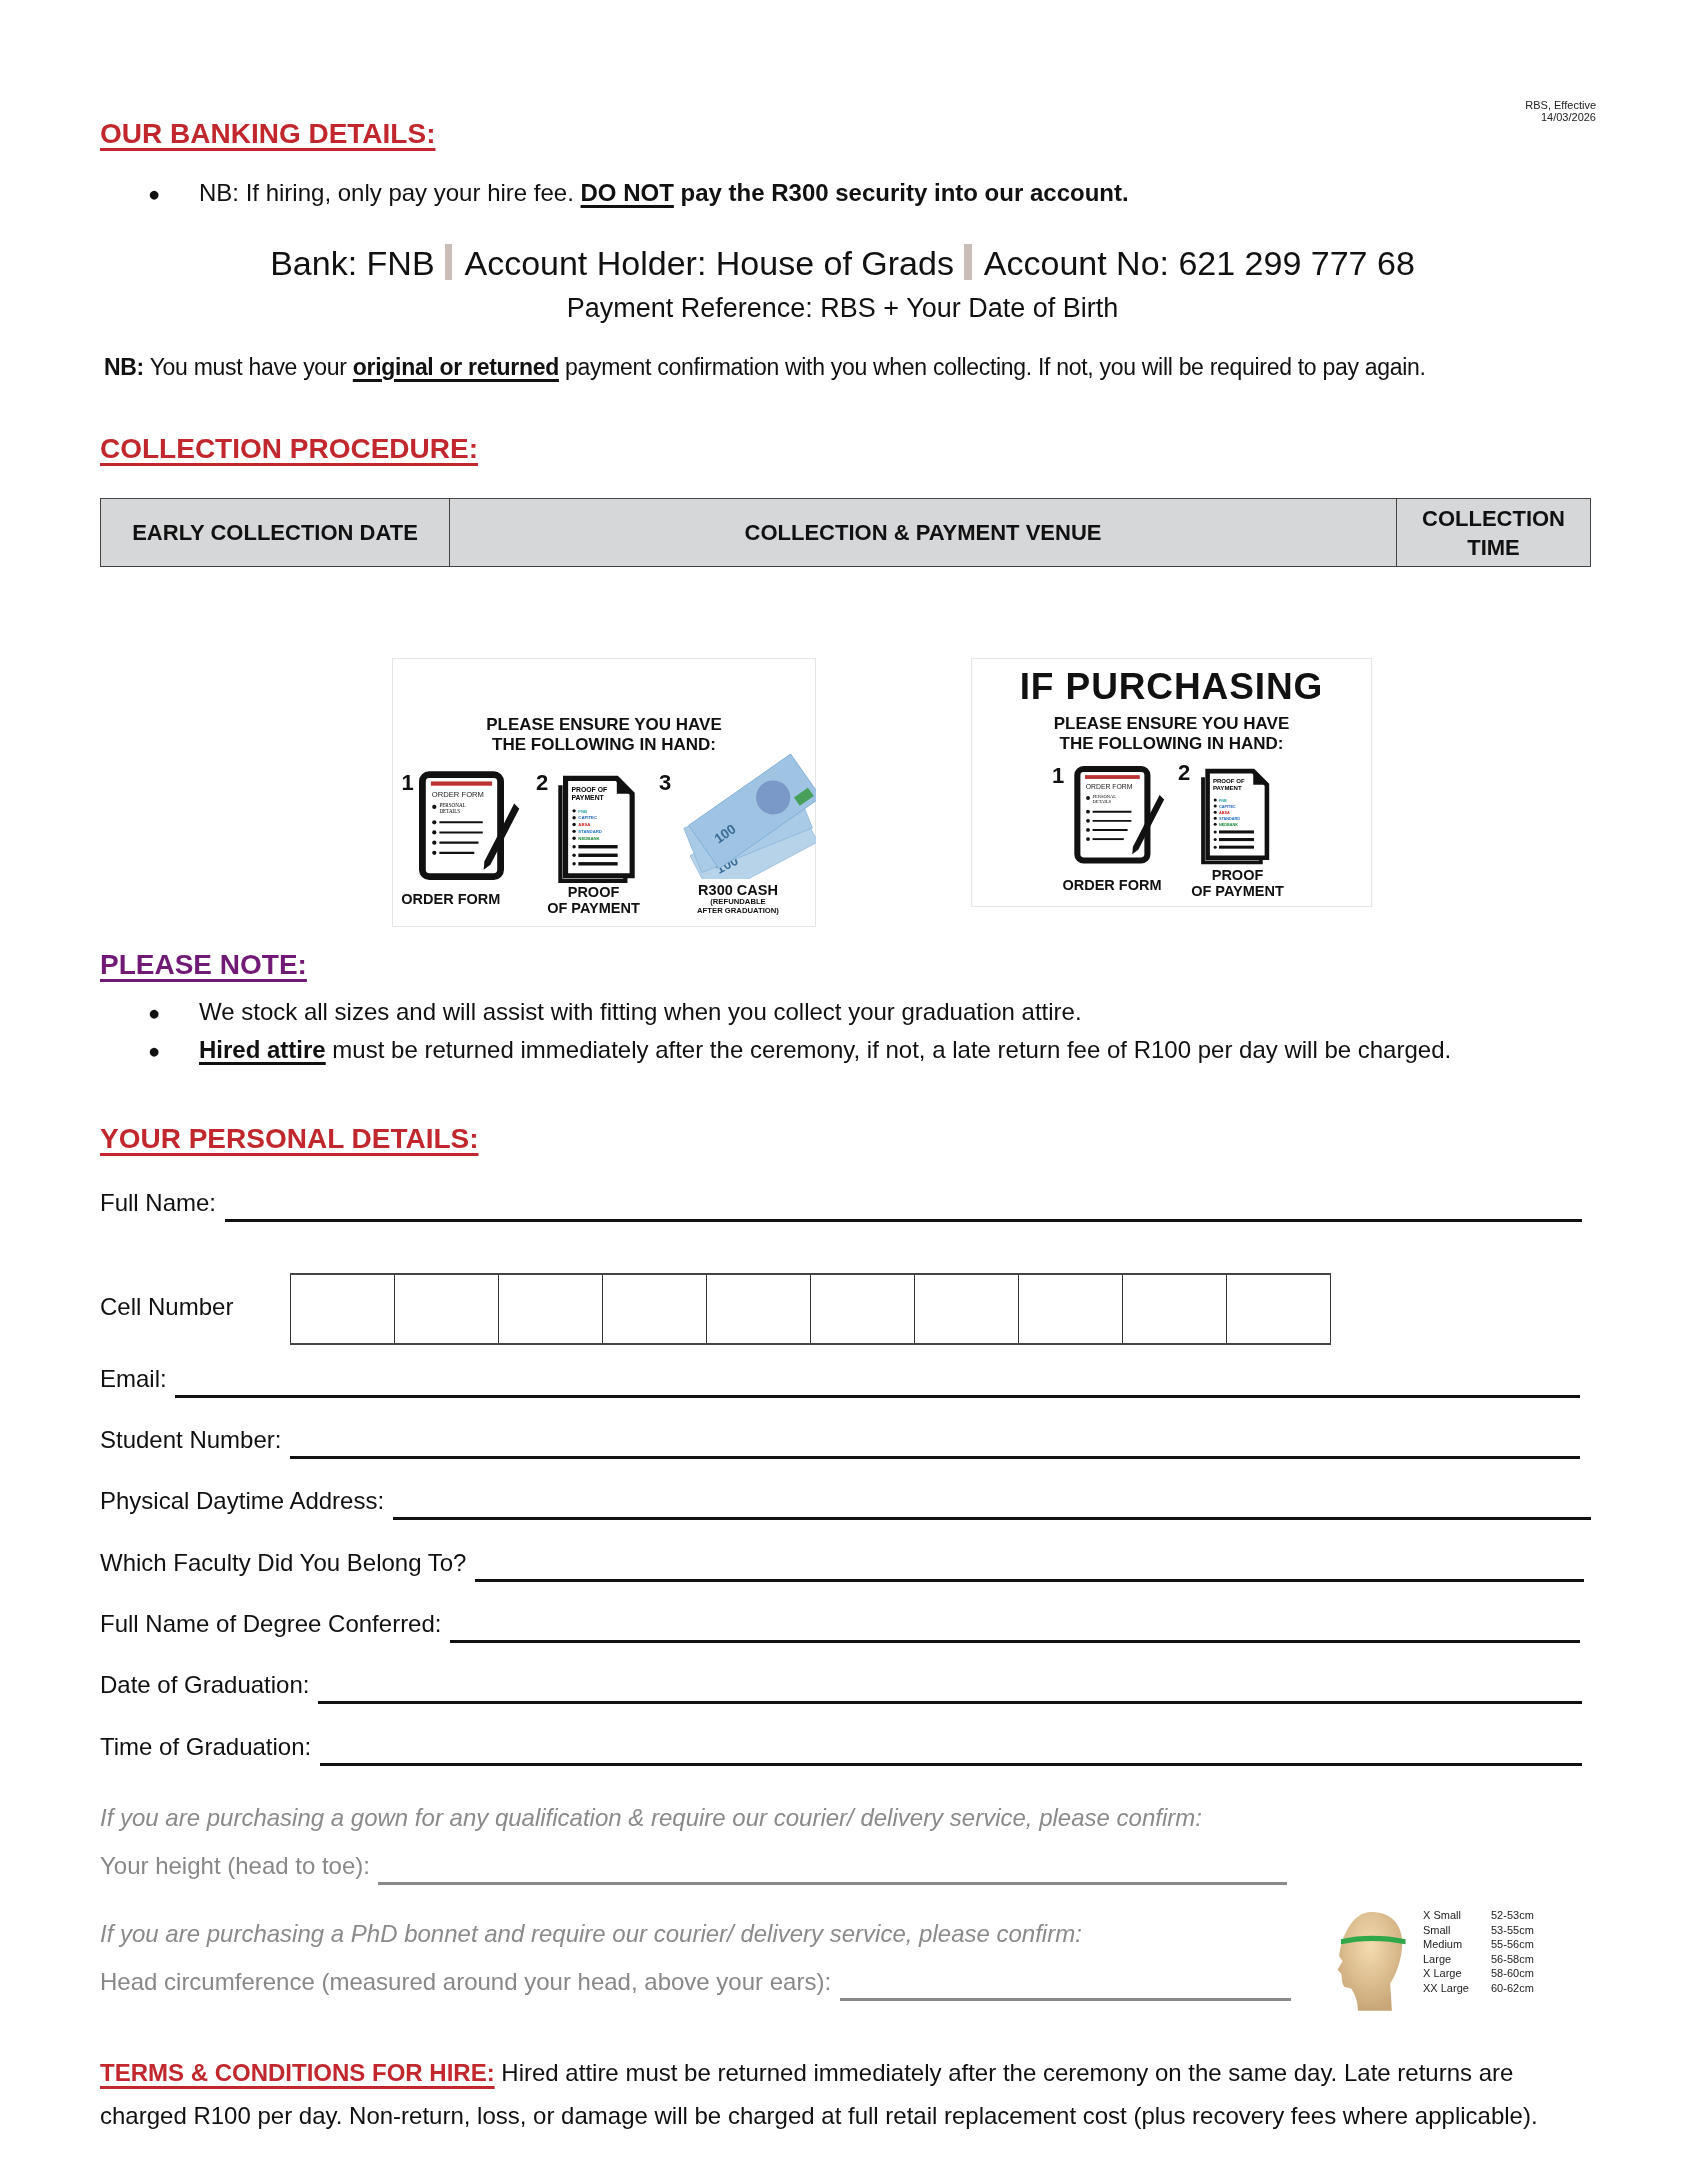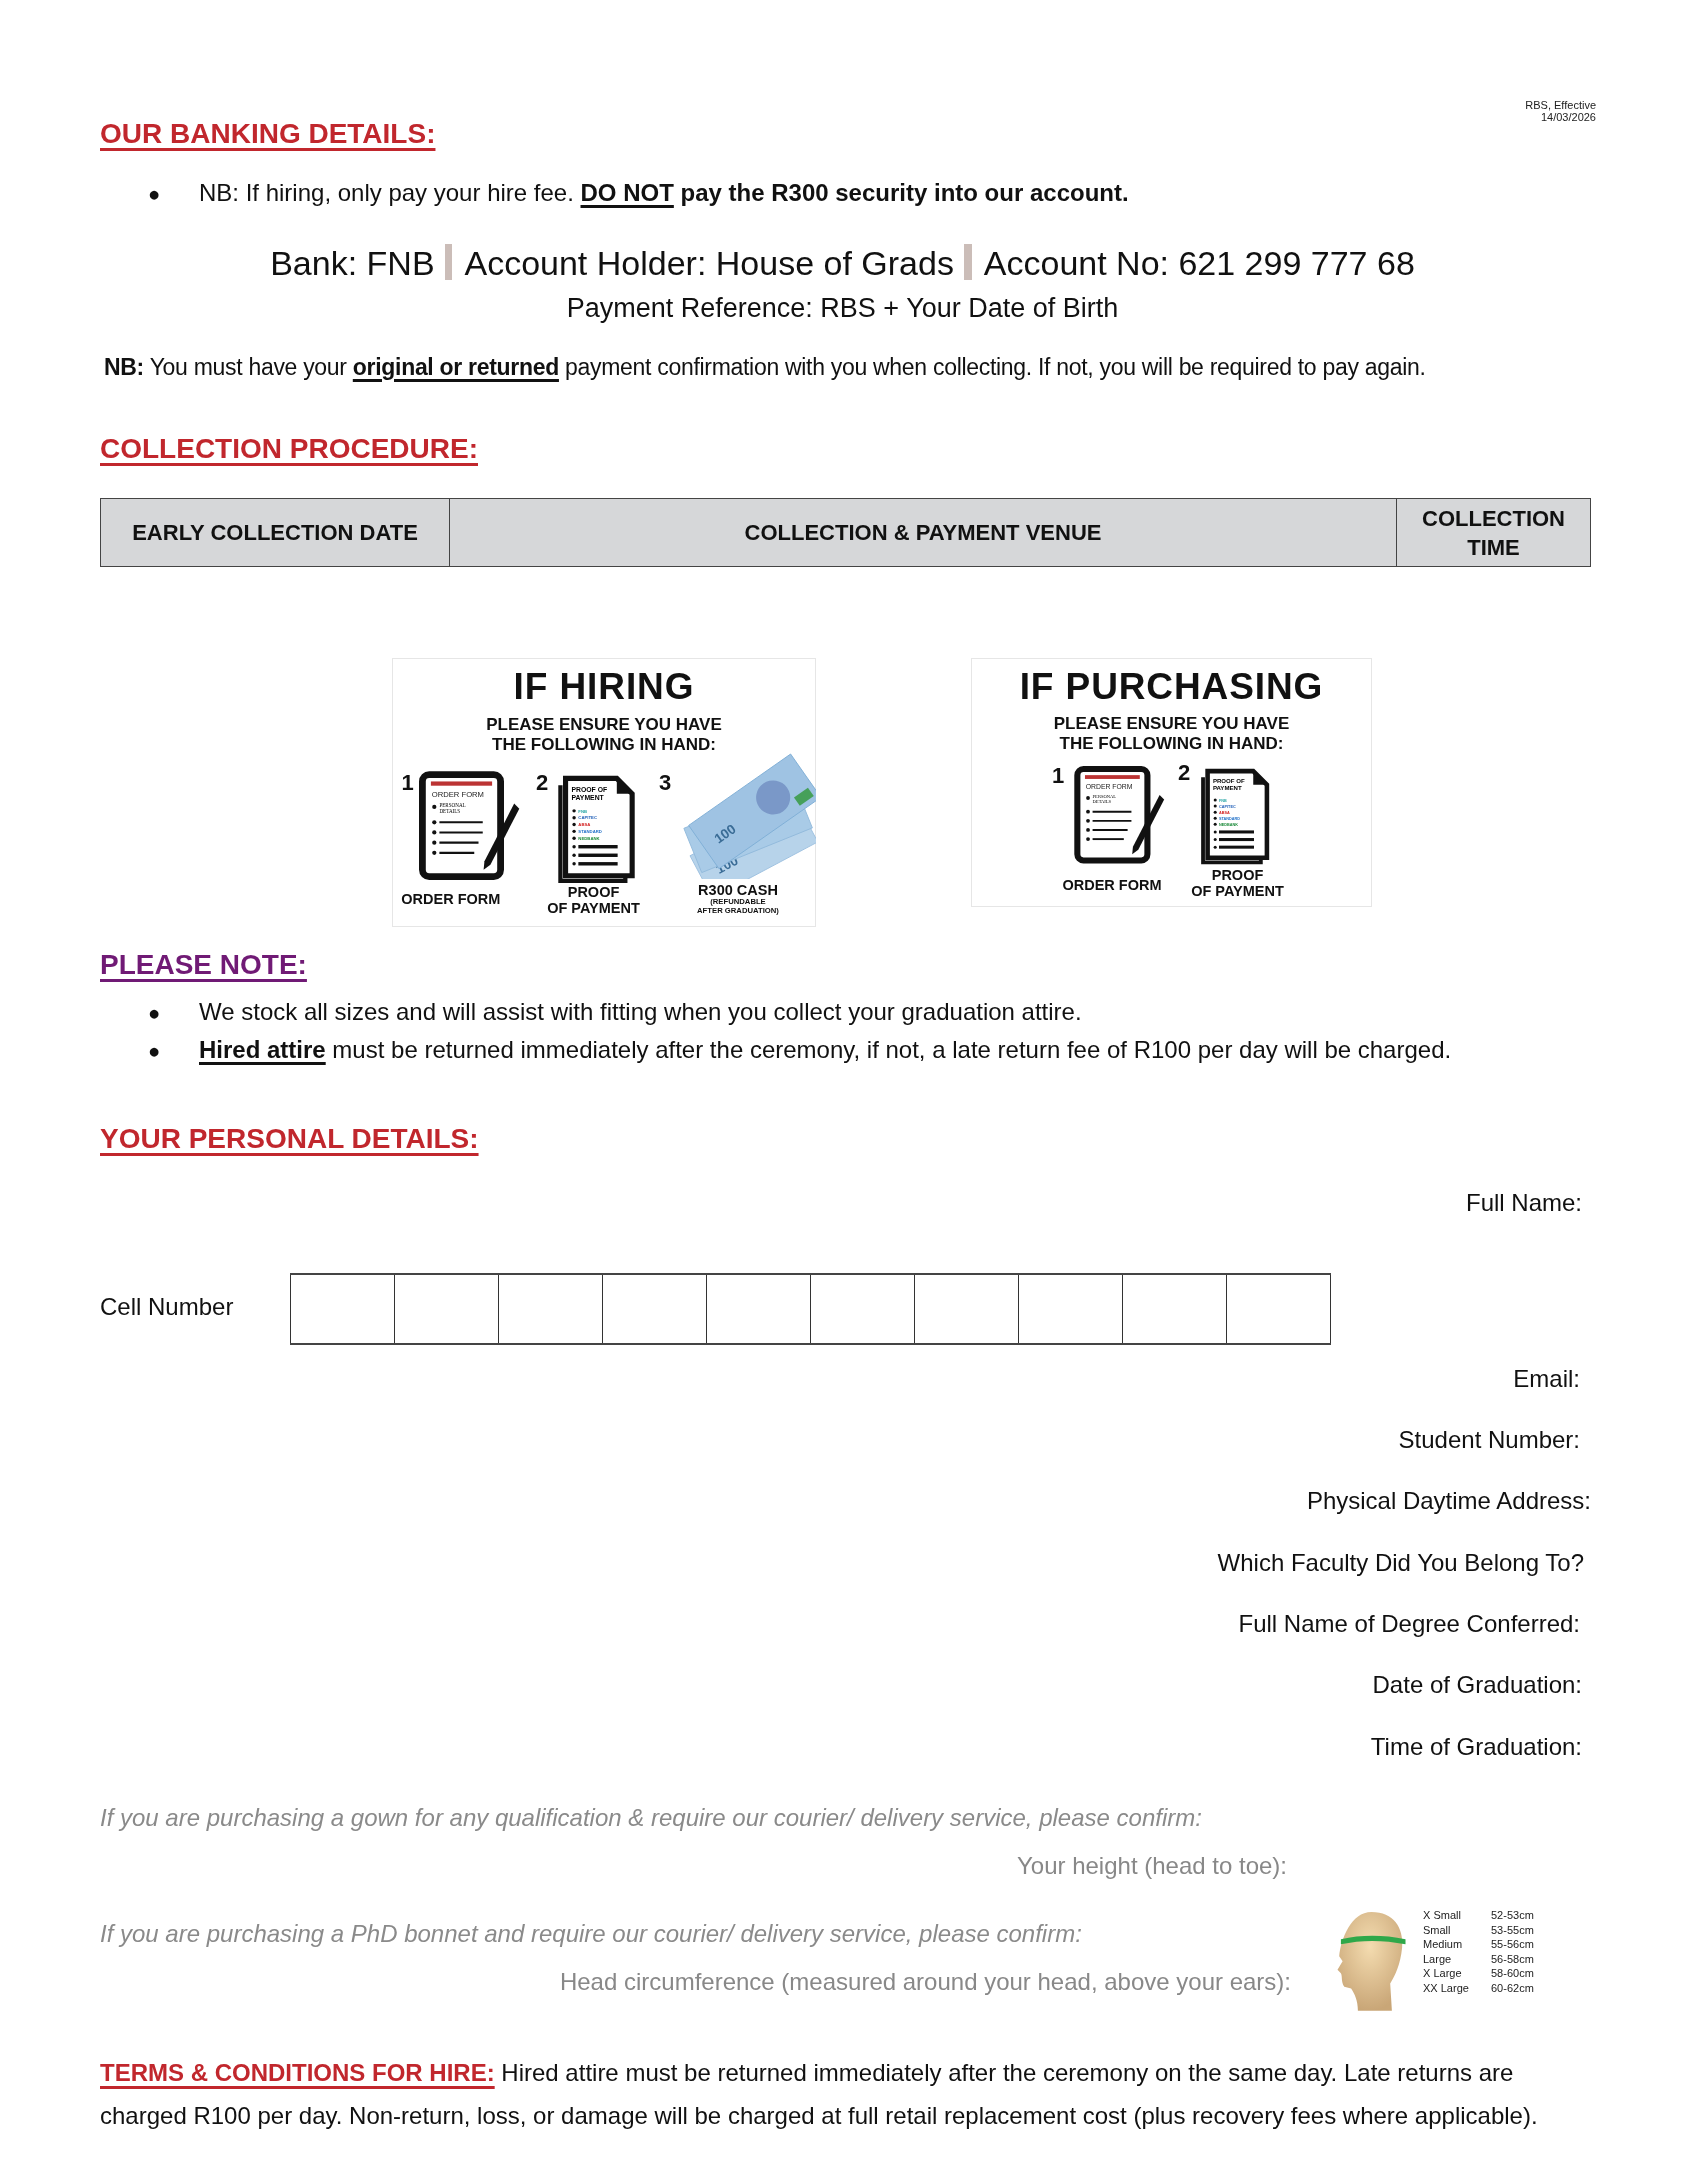--- a/index.html
+++ b/index.html
@@ -22,21 +22,21 @@
   table.coll th { background: #d6d7d9; font-weight: bold; height: 65px; }
   table.coll td { height: 65px; font-size: 22px; line-height: 27px; }
 
   .card { position: absolute; background: #fff; border: 1.7px solid #e6e6e6; }
   .card-title { position: absolute; width: 100%; text-align: center; font-weight: 900; font-size: 37px; letter-spacing: 0.9px; }
   .card-sub { position: absolute; width: 100%; text-align: center; font-weight: bold; font-size: 17px; line-height: 20.4px; }
   .item-num { position: absolute; font-weight: bold; font-size: 22px; }
   .item-lbl { position: absolute; font-weight: bold; font-size: 14.5px; text-align: center; line-height: 16px; }
   .tiny-lbl { font-size: 7.7px; display: block; line-height: 8.5px; }
 
-  .field-row { position: absolute; left: 100px; display: flex; align-items: flex-end; font-size: 24px; flex-direction: column; }
+  .field-row { position: absolute; left: 100px; display: flex; align-items: flex-end; font-size: 24px; }
   .field-label { white-space: nowrap; padding-bottom: 5.1px; }
   .field-line { flex: 1; border-bottom: 3.4px solid #111; height: 0.9px; margin-left: 8.5px; }
   .grey .field-label { color: #888; }
   .grey .field-line { border-bottom-color: #8a8a8a; }
   .italic-note { position: absolute; left: 100px; font-size: 24px; font-style: italic; color: #8a8a8a; }
 
   .cell-box { position: absolute; top: 1273px; left: 290px; display: flex; border-top: 2.6px solid #444; border-bottom: 2.6px solid #444; }
   .cell-box .c { width: 103px; height: 68px; border-left: 1.7px solid #333; }
   .cell-box .c:last-child { border-right: 1.7px solid #333; }
 
@@ -83,21 +83,20 @@
   <tbody>
       <tr>
     <th>EARLY COLLECTION DATE</th>
     <th>COLLECTION &amp; PAYMENT VENUE</th>
     <th style="line-height:29px;">COLLECTION TIME</th>
   </tr>
 </tbody>
   </table>
 
 <div class="card" style="left:392px; top:658px; width:422px; height:267px;">
-  <div class="card-title" style="top:6.8px;">IF HIRING</div>
   <div class="card-sub" style="top:56px;">
     <div>PLEASE ENSURE YOU HAVE</div>
     <div>THE FOLLOWING IN HAND:</div>
   </div>
 
   <div class="item-num" style="left:8.5px; top:111px;">1</div>
   <svg class="abs" style="left:25.6px; top:112px;" width="102" height="111" viewBox="0 0 120 130">
     <rect x="4" y="4" width="92" height="120" rx="8" fill="#fff" stroke="#111" stroke-width="8"></rect>
     <rect x="14" y="12" width="72" height="5" fill="#b33"></rect>
     <text x="15" y="30" font-size="9" font-family="Liberation Sans, sans-serif" fill="#222">ORDER FORM</text>

